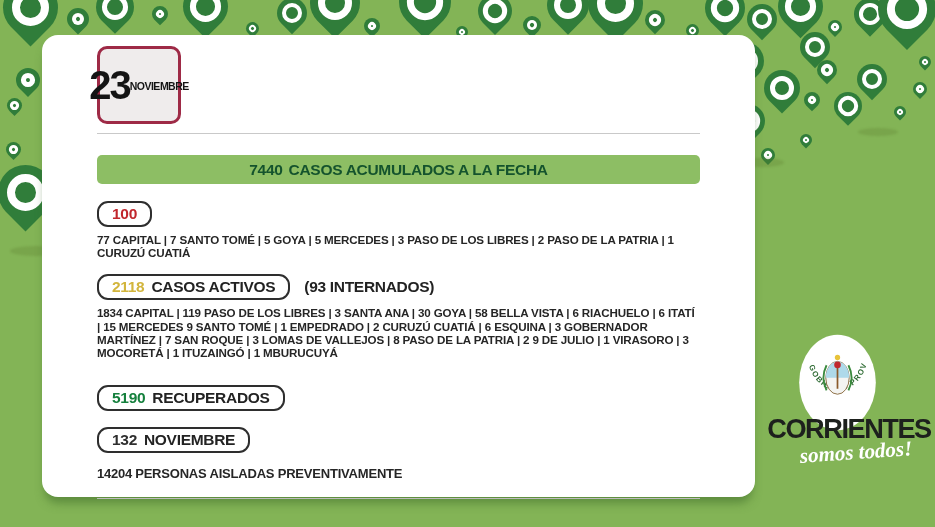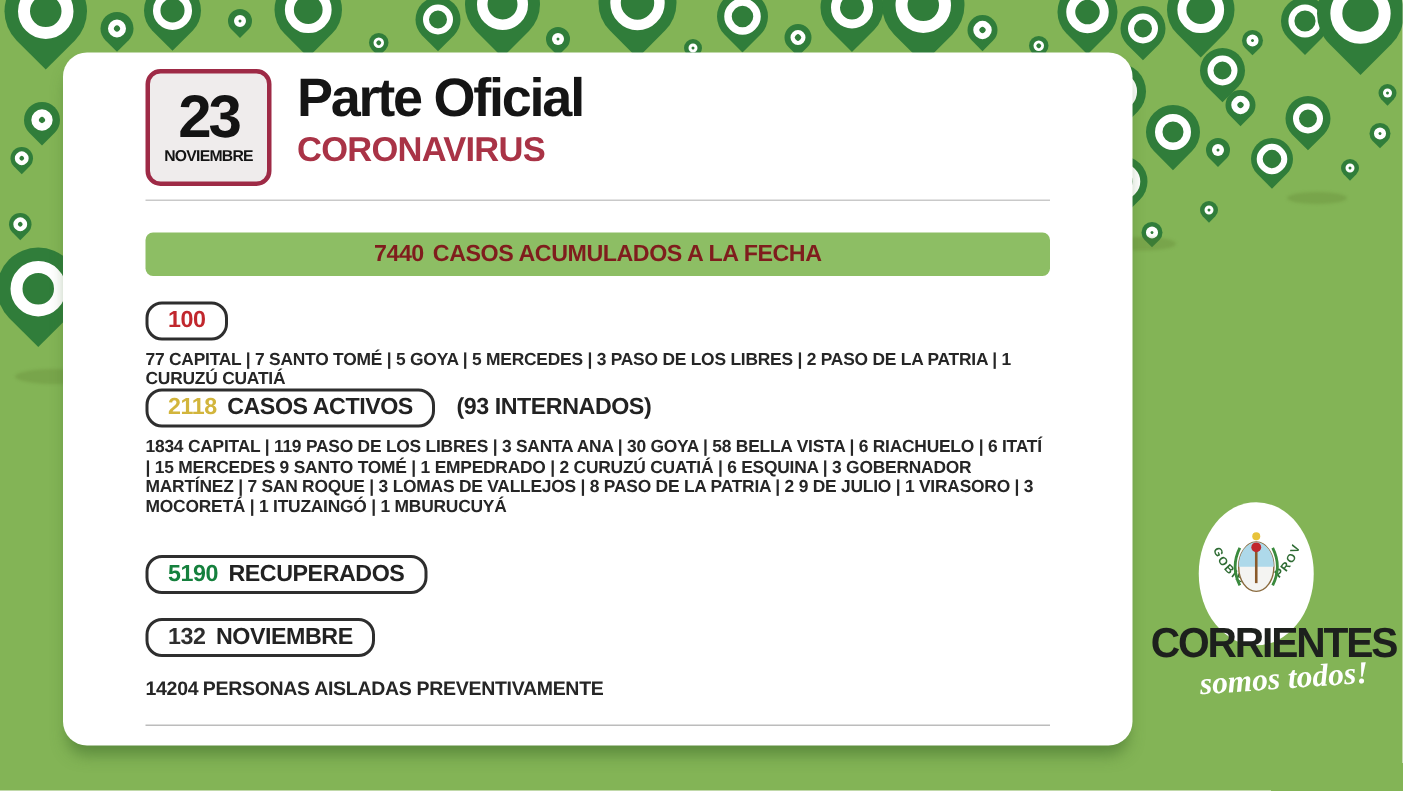--- a/index.html
+++ b/index.html
@@ -34,52 +34,52 @@
   
   #card{
     position:absolute;left:42px;top:35px;width:713px;height:462px;
     background:#ffffff;border-radius:16px;z-index:5;
     box-shadow:0 9px 10px -3px rgba(60,105,40,.55);
     padding:0 55px;box-sizing:border-box;
   }
   .hdr-row{display:flex;align-items:flex-start;gap:17px;padding-top:11px;}
   .calendar{
     width:78px;height:72px;border:3px solid #9e2a46;border-radius:10px;
-    background:#efecec;display:flex;flex-direction:column;
+    background:#efecec;display:flex;flex-direction:row;
     justify-content:center;align-items:center;flex:0 0 auto;
   }
   .cal-day{font-size:40px;font-weight:bold;letter-spacing:-2px;line-height:.92;color:#141414;}
   .cal-month{font-size:10.5px;font-weight:bold;letter-spacing:-.5px;color:#141414;margin-top:1px;}
   .titles{padding-top:1px;}
   .page-title{font-size:36px;font-weight:bold;color:#151515;letter-spacing:-1.5px;line-height:1.02;}
   .page-subtitle{font-size:23px;font-weight:bold;color:#a93346;letter-spacing:-.5px;margin-top:2px;}
   .hr{border:none;border-top:1px solid #c9c9c9;margin:9px 0 0 0;}
   .banner{
     margin-top:21px;background:#8dbe64;border-radius:5px;height:29px;
     display:flex;justify-content:center;align-items:center;gap:6px;
-    color:#7f1d1d;font-weight:bold;font-size:15.5px;letter-spacing:-.3px;
+    color:#14532d;font-weight:bold;font-size:15.5px;letter-spacing:-.3px;
   }
   .statbox{
     display:inline-flex;gap:7px;align-items:baseline;
     border:2px solid #2e2e2e;border-radius:11px;padding:2px 13px;
     font-size:15.5px;font-weight:bold;letter-spacing:-.3px;color:#222;
     background:#fff;
   }
   .v-red{color:#c1272d;}
   .v-yellow{color:#d2b53c;}
   .v-green{color:#15803d;}
   .v-dark{color:#2e2e2e;}
   .row-inline{display:flex;align-items:center;gap:14px;}
   .aside-label{font-size:15.5px;font-weight:bold;color:#222;letter-spacing:-.3px;}
   .detail{
     margin-top:6px;font-size:11.6px;font-weight:bold;color:#262626;
     letter-spacing:-.15px;line-height:1.14;max-width:604px;
   }
   .mt17{margin-top:17px;}
-  .mt15{}
+  .mt15{margin-top:15px;}
   .mt26{margin-top:26px;}
   .mt16{margin-top:16px;}
   .aisladas{margin-top:13px;font-size:13px;font-weight:bold;color:#262626;letter-spacing:-.2px;}
   .aisladas b{margin-right:3px;}
   .hr2{border:none;border-top:1px solid #bcbcbc;margin:17px 0 0 0;}
   .footer-row{margin-top:8px;display:flex;justify-content:center;align-items:center;gap:8px;color:#5ba245;}
   .footer-text{font-size:12px;font-weight:bold;letter-spacing:-.2px;}
   .phone-circle{width:21px;height:21px;border-radius:50%;background:#4e9c3d;
     display:flex;align-items:center;justify-content:center;flex:0 0 auto;}
   .phone-number{font-size:16.5px;font-weight:bold;letter-spacing:-.3px;}
@@ -148,24 +148,20 @@
     <div class="pin-shadow" style="left: 858px; top: 128px; width: 40px; height: 8px;"></div>
   </div>
 
 <div id="card">
 
   <div class="hdr-row">
     <div class="calendar">
       <div class="cal-day">23</div>
       <div class="cal-month">NOVIEMBRE</div>
     </div>
-    <div class="titles">
-      <div class="page-title">Parte Oficial</div>
-      <div class="page-subtitle">CORONAVIRUS</div>
-    </div>
   </div>
 
   <hr class="hr">
 
   <div class="banner">
     <span>7440</span>
     <span>CASOS ACUMULADOS A LA FECHA</span>
   </div>
 
   <div class="mt17">

